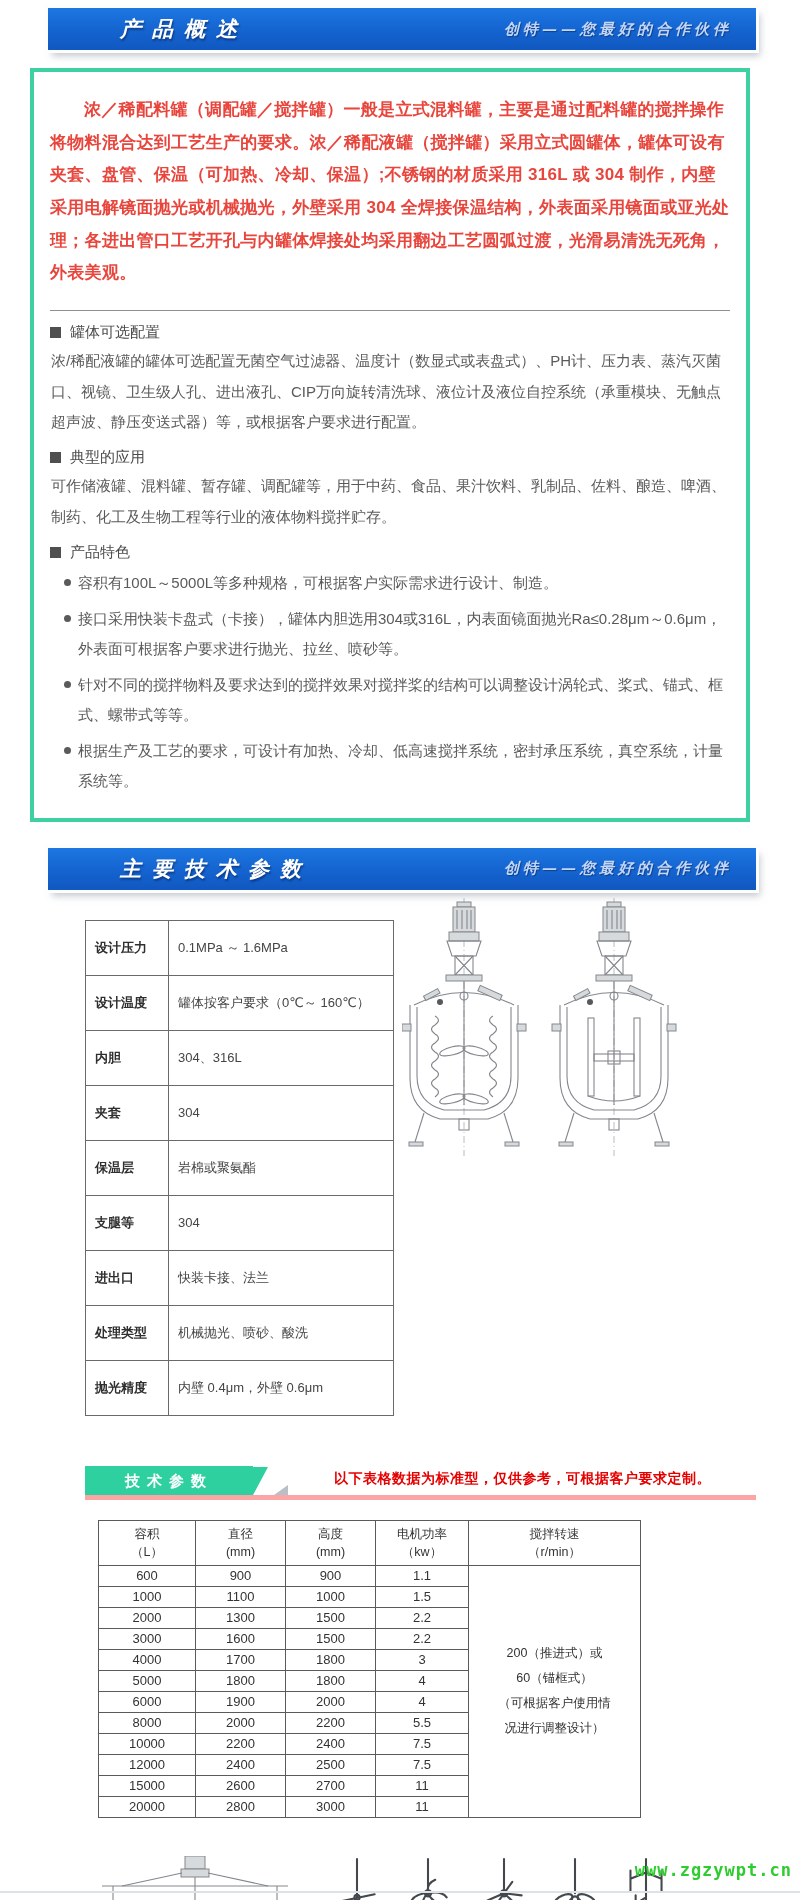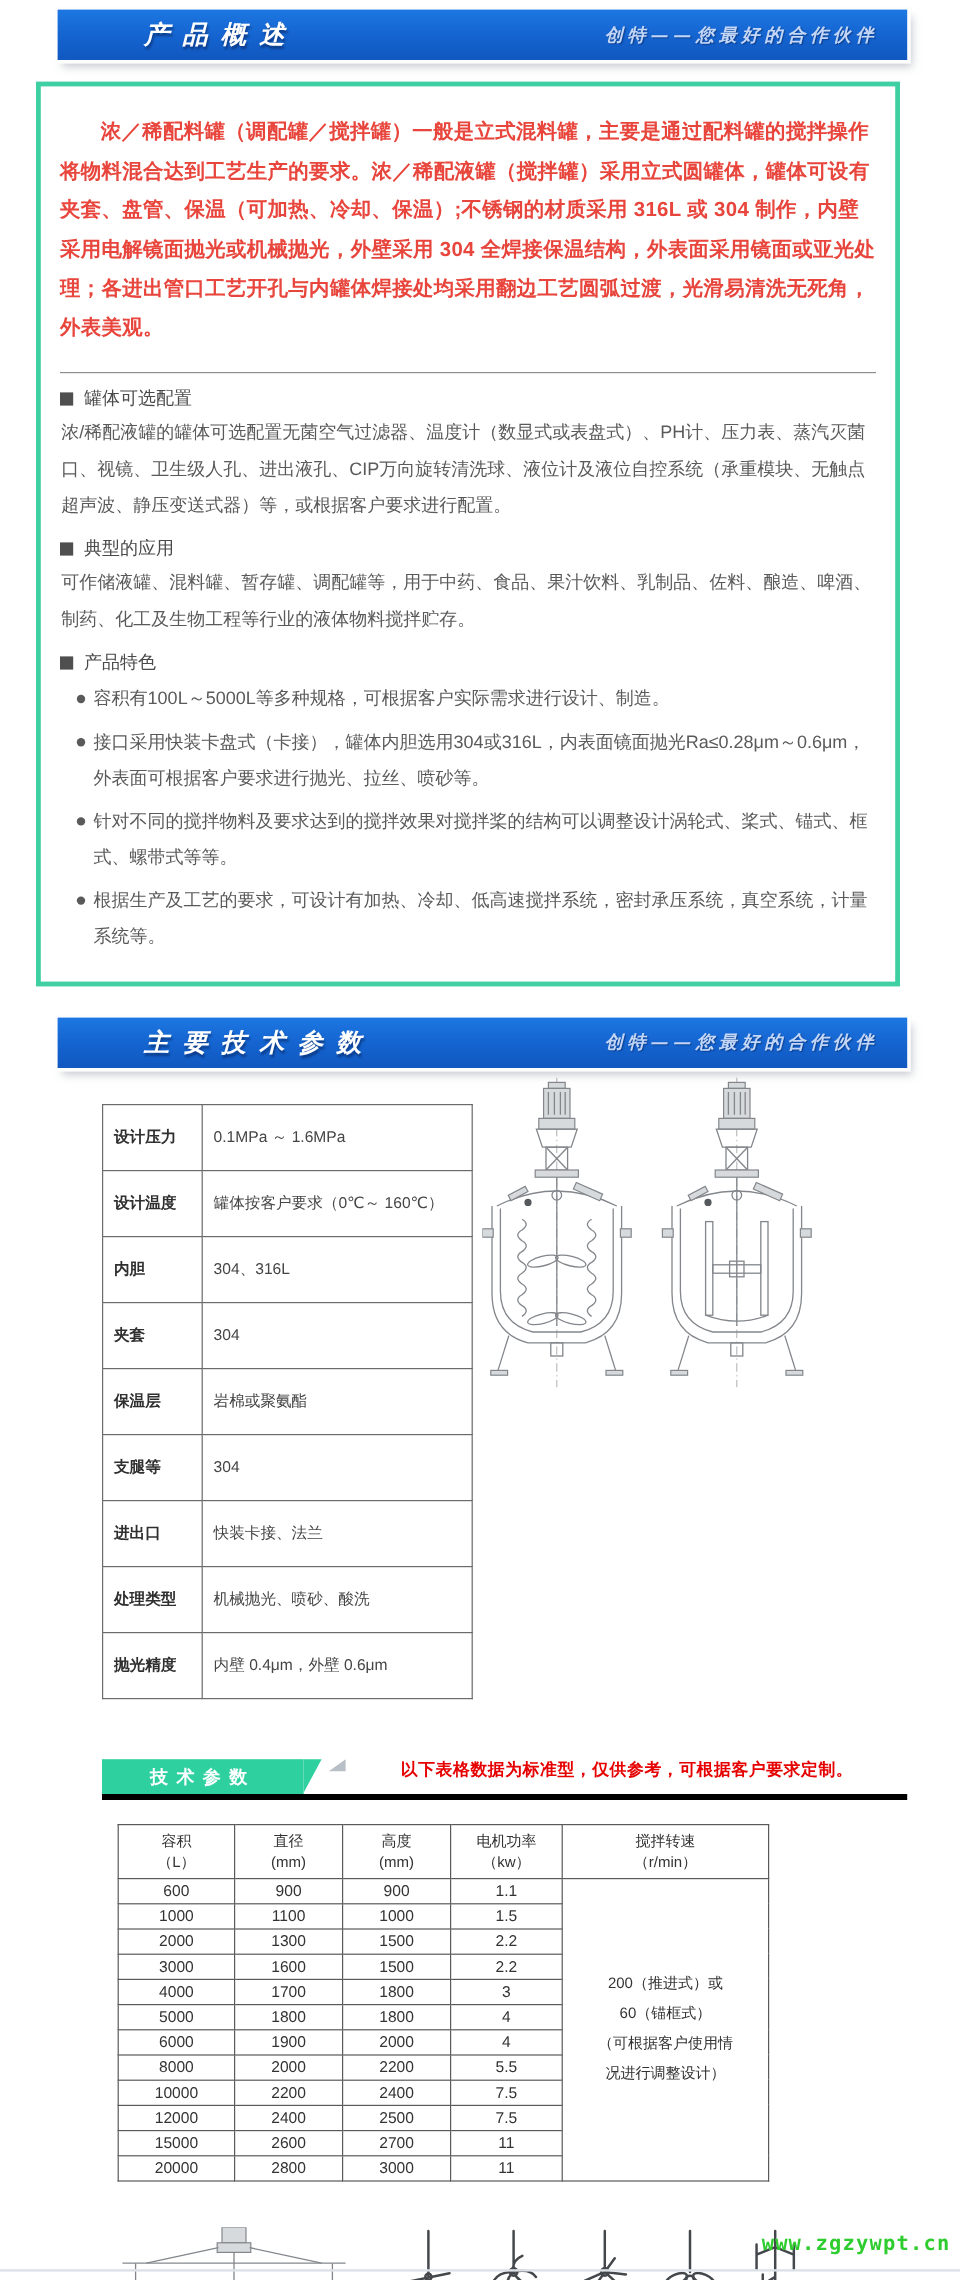--- a/index.html
+++ b/index.html
@@ -30,21 +30,21 @@
 
   
   .spec-section{display:flex;align-items:flex-start;margin:30px 0 0 85px;}
   .spec-table{border-collapse:collapse;}
   .spec-table td{border:1px solid #6a6a6a;font-size:13px;padding:18px 9px;height:17.5px;white-space:nowrap;}
   .spec-table td.k{font-weight:bold;color:#2f2f2f;width:64px;}
   .spec-table td.v{color:#454545;width:206px;}
   .tanks{margin:-22px 0 0 8px;}
 
   
-  .tech-bar{display:flex;align-items:flex-start;margin:50px 44px 0 85px;border-bottom:5px solid #000000;}
+  .tech-bar{display:flex;align-items:flex-end;margin:50px 44px 0 85px;border-bottom:5px solid #fca5a5;}
   .tech-label{background:#2fd0a0;color:#fff;font-size:15px;font-weight:bold;letter-spacing:7px;
     width:168px;text-align:center;padding:6px 0 4px;}
   .tech-notch{width:0;height:0;border-bottom:28px solid transparent;border-left:15px solid #2fd0a0;}
   .tech-arrow{width:0;height:0;border-bottom:10px solid #b9bfc6;border-left:14px solid transparent;margin:0 0 0 6px;}
   .tech-note{color:#e60000;font-weight:bold;font-size:14px;margin:0 0 7px 46px;letter-spacing:.5px;white-space:nowrap;}
 
   
   .param-table{border-collapse:collapse;margin:20px 0 0 98px;text-align:center;table-layout:fixed;}
   .param-table th,.param-table td{border:1px solid #5a5a5a;color:#333;}
   .param-table th{font-weight:normal;font-size:12.5px;line-height:1.45;padding:4px 0;white-space:pre-line;}

